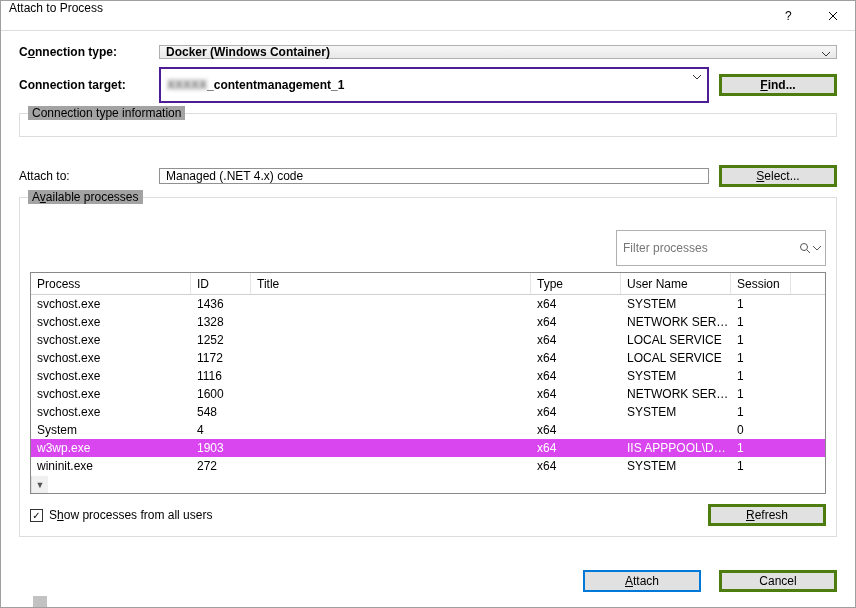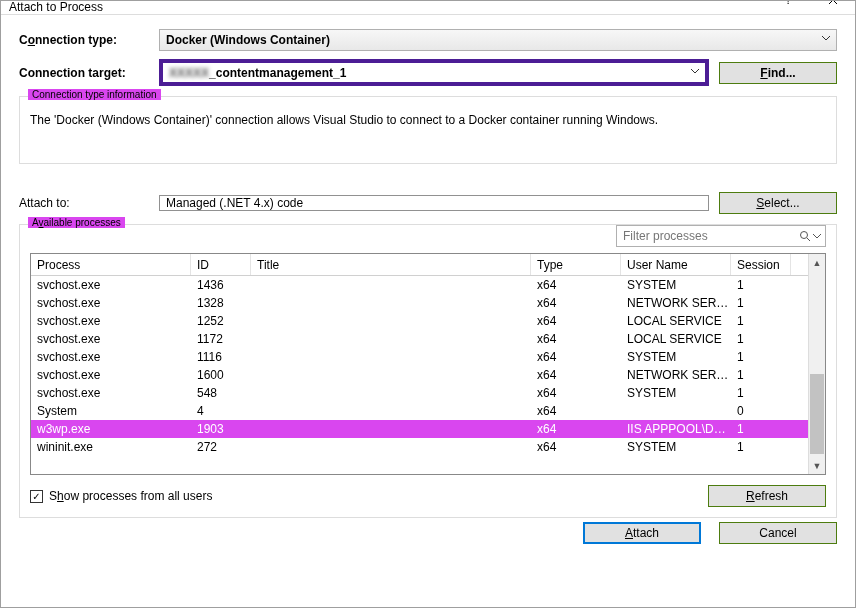--- a/index.html
+++ b/index.html
@@ -8,116 +8,117 @@
     font-family: "Segoe UI", Tahoma, sans-serif;
     font-size: 12px;
     background: #fff;
     color: #000;
     width: 856px;
     height: 608px;
     overflow: hidden;
     border: 1px solid #9f9f9f;
   }
   .titlebar {
-    height: 14px;
-    display: flex;
-    align-items: flex-end;
+    height: 30px;
+    display: flex;
+    align-items: flex-start;
     padding-left: 8px;
     border-bottom: 1px solid #ddd;
   }
   .titlebar .title { flex: 1; }
   .tbtns { display: flex; }
   .tbtn {
     width: 45px; height: 29px;
     display: flex; align-items: center; justify-content: center;
   }
   .content { padding: 14px 18px 12px 18px; }
   .row { display: flex; align-items: center; margin-bottom: 8px; font-weight: bold; }
   .lbl { width: 140px; }
   .underline { text-decoration: underline; }
   .dropdown {
     flex: 1;
-    height: 22px;
+    height: 14px;
     border: 1px solid #b0b0b0;
     background: linear-gradient(#f7f7f7,#e8e8e8);
     display: flex;
     align-items: center;
     padding: 0 6px;
     position: relative;
   }
   .dropdown .arrow {
     position: absolute; right: 6px; top: 6px;
   }
   .combo {
     flex: 1;
-    height: 27px;
-    border: 4px solid #4c1d95;
+    height: 36px;
+    border: 2px solid #4c1d95;
     background: #fff;
     display: flex;
     align-items: center;
     padding: 2px 6px;
     position: relative;
   }
   .combo .arrow { position: absolute; right: 6px; top: 6px; }
   .btn {
     height: 22px;
     min-width: 118px;
     margin-left: 10px;
-    border: 1px solid #4d7c0f;
+    border: 3px solid #4d7c0f;
     background: #e1e1e1;
     display: flex;
     align-items: center;
     justify-content: center;
     padding: 0 10px;
   }
   .btn.primary {
     border: 1px solid #0078d7;
     box-shadow: inset 0 0 0 1px #0078d7;
   }
   .groupbox {
     border: 1px solid #ddd;
     margin-top: 10px;
     padding: 12px 10px 10px 10px;
     position: relative;
   }
   .groupbox > .legend {
     position: absolute;
     top: -8px;
     left: 8px;
-    background: #d946ef;
+    background: #a3a3a3;
     padding: 0 4px;
-    font-size: 10px;
+    font-size: 12px;
   }
   .infotext { color: #000; margin: 4px 0 26px 0; }
   .attach-row { display:flex; align-items:center; margin-top:28px; margin-bottom:8px; }
   .textfield {
     flex: 1;
     height: 16px;
     border: 1px solid #919191;
     background: #fff;
     display: flex;
     align-items: center;
     padding: 0 6px;
   }
   .filterbox {
-    width: 210px; height: 22px;
+    width: 210px; height: 36px;
     border: 1px solid #b0b0b0;
     background: #fff;
     display: flex;
     align-items: center;
     padding: 0 4px 0 6px;
     color: #767676;
     margin-left: auto;
     margin-bottom: 6px;
   }
   .filterbox .sicon { margin-left: auto; display:flex; align-items:center; gap:2px;}
   .tablewrap {
     border: 1px solid #888;
     height: 222px;
     display: flex;
+    flex-direction: column;
   }
   .tablebody { flex: 1; overflow: hidden; }
   .thead, .trow {
     display: grid;
     grid-template-columns: 160px 60px 280px 90px 110px 60px;
     align-items: center;
     height: 18px;
   }
   .thead {
     height: 22px;
@@ -159,21 +160,21 @@
     width: 13px; height: 13px;
     border: 1px solid #333;
     margin-right: 6px;
     display:inline-flex;align-items:center;justify-content:center;
     font-size: 10px;
   }
   .dialogbtns {
     display: flex;
     justify-content: flex-end;
     gap: 8px;
-    margin-top: 4px;
+    margin-top: 33px;
   }
   .blur {
     filter: blur(2px);
     color: #555;
   }
   svg { display:block; }
 </style>
 </head>
 <body>
 
@@ -217,34 +218,33 @@
           </svg>
         </span>
     </div>
     <div class="btn">
         <span><span class="underline">F</span><span>ind...</span></span>
       </div>
   </div>
 
   <div class="groupbox">
     <div class="legend">Connection type information</div>
-    <div class="infotext">The 'Docker (Windows Container)' connection allows Visual Studio to connect to a Docker container running Windows.</div>
   </div>
 
   <div class="attach-row">
     <span class="lbl">Attach to:</span>
     <div class="textfield">
       <span>Managed (.NET 4.x) code</span>
     </div>
     <div class="btn">
         <span><span class="underline">S</span><span>elect...</span></span>
       </div>
   </div>
 
-  <div class="groupbox" style="padding-top:0;">
+  <div class="groupbox" style="padding-top:32px;">
     <div class="legend"><span>A</span><span class="underline">v</span><span>ailable processes</span></div>
 
     <div style="display:flex;">
       <div class="filterbox">
         <span>Filter processes</span>
         <span class="sicon">
           <span>
               <svg width="12" height="12">
                 <circle cx="5" cy="5" r="3.5" fill="none" stroke="#555"></circle>
                 <path d="M8 8 L11 11" stroke="#555"></path>

